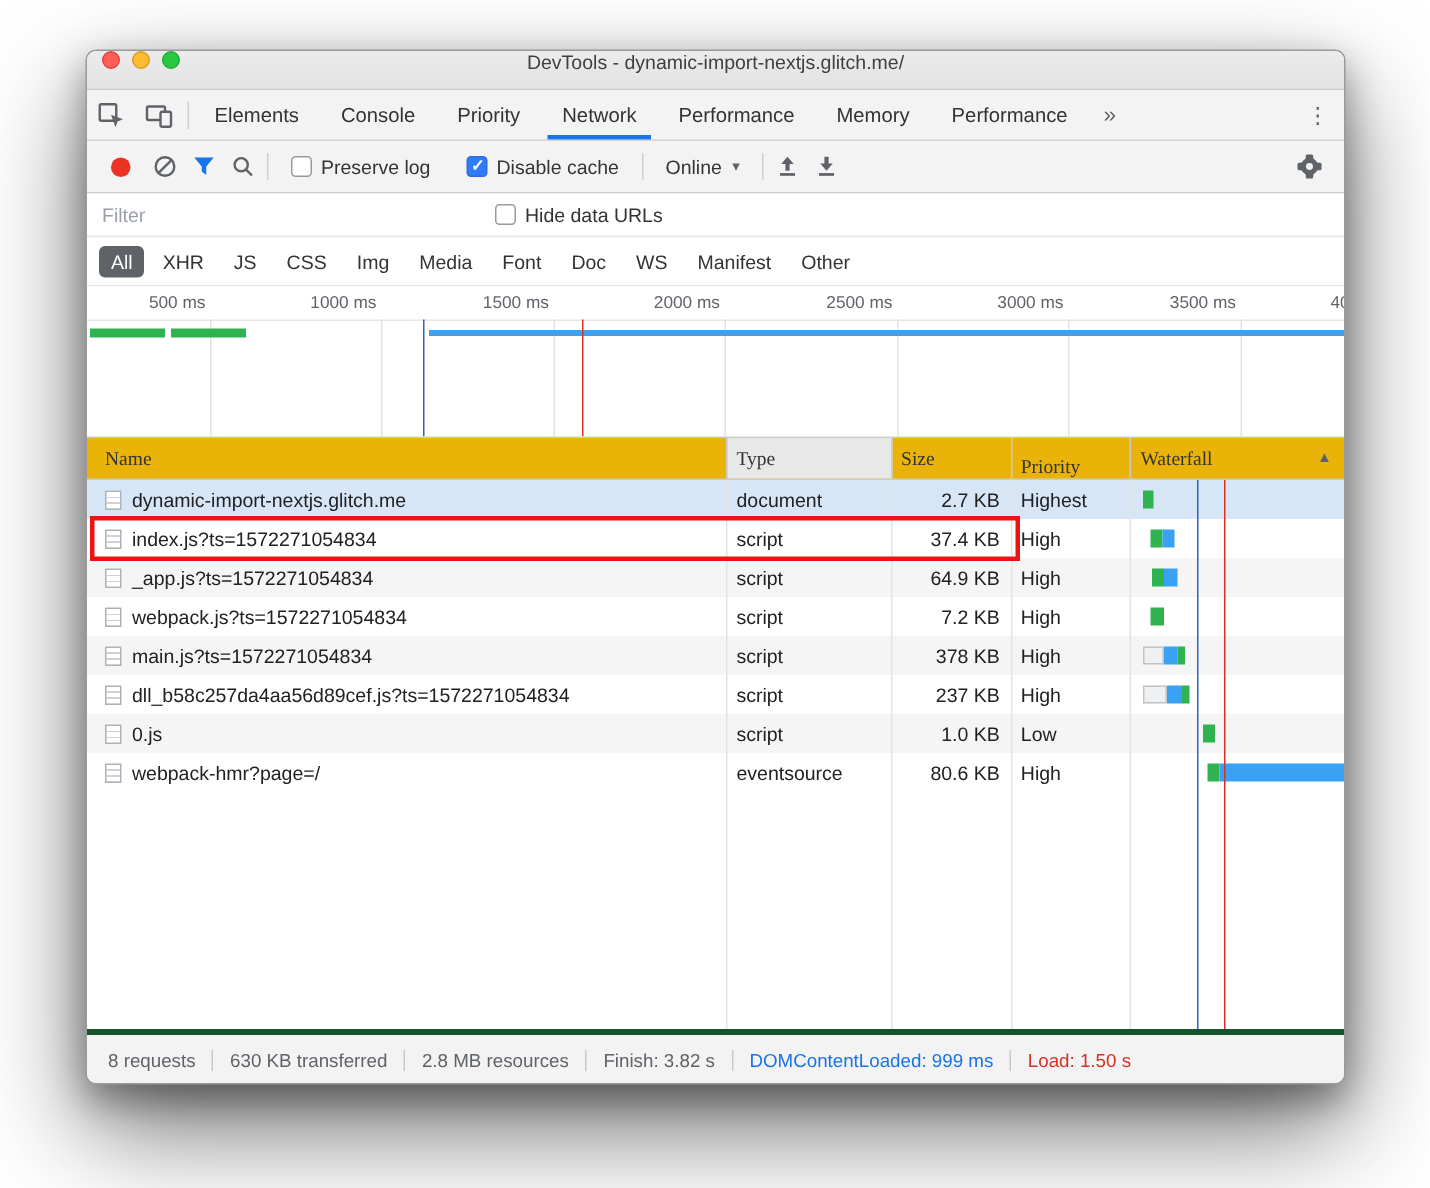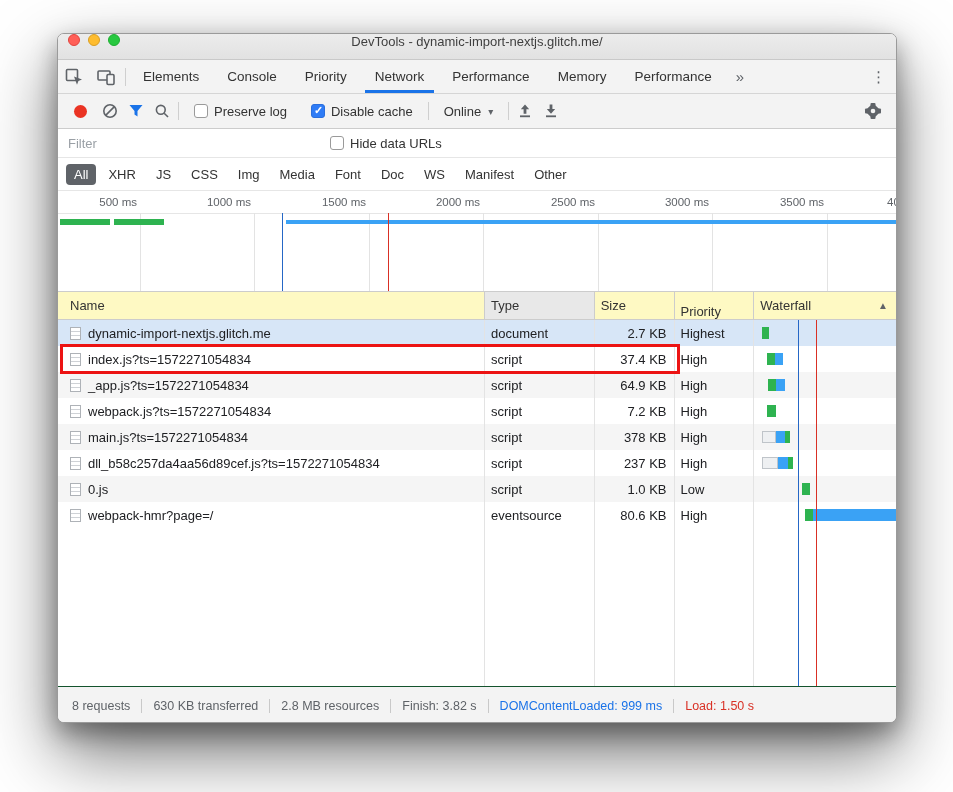--- a/index.html
+++ b/index.html
@@ -62,21 +62,21 @@
   .gridline { position: absolute; top: 22px; bottom: 0; width: 1px; background: #e3e3e3; }
   .ov-bar { position: absolute; }
   .ov-green { background: #2eb350; height: 6px; top: 28px; }
   .ov-blue { background: #3aa2f5; height: 4px; top: 29px; }
   .ov-marker { position: absolute; top: 22px; bottom: 0; width: 1px; }
   .ov-marker.dcl { background: #2567c6; }
   .ov-marker.load { background: #d93025; }
 
   
   .table-area { position: relative; height: 394px; background: #fff; }
-  .thead { display: flex; height: 28px; background: #fef9c3; border-bottom: 1px solid #ccc; font-size: 13px; color: #333; }
+  .thead { display: flex; height: 28px; background: #eab308; border-bottom: 1px solid #ccc; font-size: 13px; color: #333; font-family: Liberation Serif, serif; }
   .th { display: flex; align-items: center; border-right: 1px solid #ccc; padding-left: 6px; }
   .th.c-type { background: #e8e8e8; }
   .th.c-wf { border-right: none; justify-content: space-between; padding-right: 8px; }
   .sort-arrow { font-size: 10px; color: #5f6368; }
 
   .c-name { width: 428px; }
   .c-type { width: 110px; }
   .c-size { width: 80px; }
   .c-priority { width: 80px; align-items: flex-end; }
   .c-wf { width: 142px; }
@@ -100,21 +100,21 @@
   .tbl-marker.dcl { background: #2567c6; }
   .tbl-marker.load { background: #d93025; }
 
   .filler { display: flex; height: 158px; }
   .filler .td { height: 100%; }
 
   .highlight-box { position: absolute; left: 2px; top: 52px; width: 620px; height: 30px;
     border: 3px solid #ec1313; z-index: 6; pointer-events: none; }
 
   
-  .statusbar { height: 38px; background: #f3f3f3; border-top: 1px solid #14532d; display: flex; align-items: center;
+  .statusbar { height: 38px; background: #f3f3f3; border-top: 4px solid #14532d; display: flex; align-items: center;
     padding: 0 14px; font-size: 12.5px; color: #5f6368; }
   .status-sep { width: 1px; height: 14px; background: #c9c9c9; margin: 0 11px; }
   .status-dcl { color: #1a73e8; }
   .status-load { color: #d93025; }
 
   svg { display: block; }
 </style>
 </head>
 <body>
 

